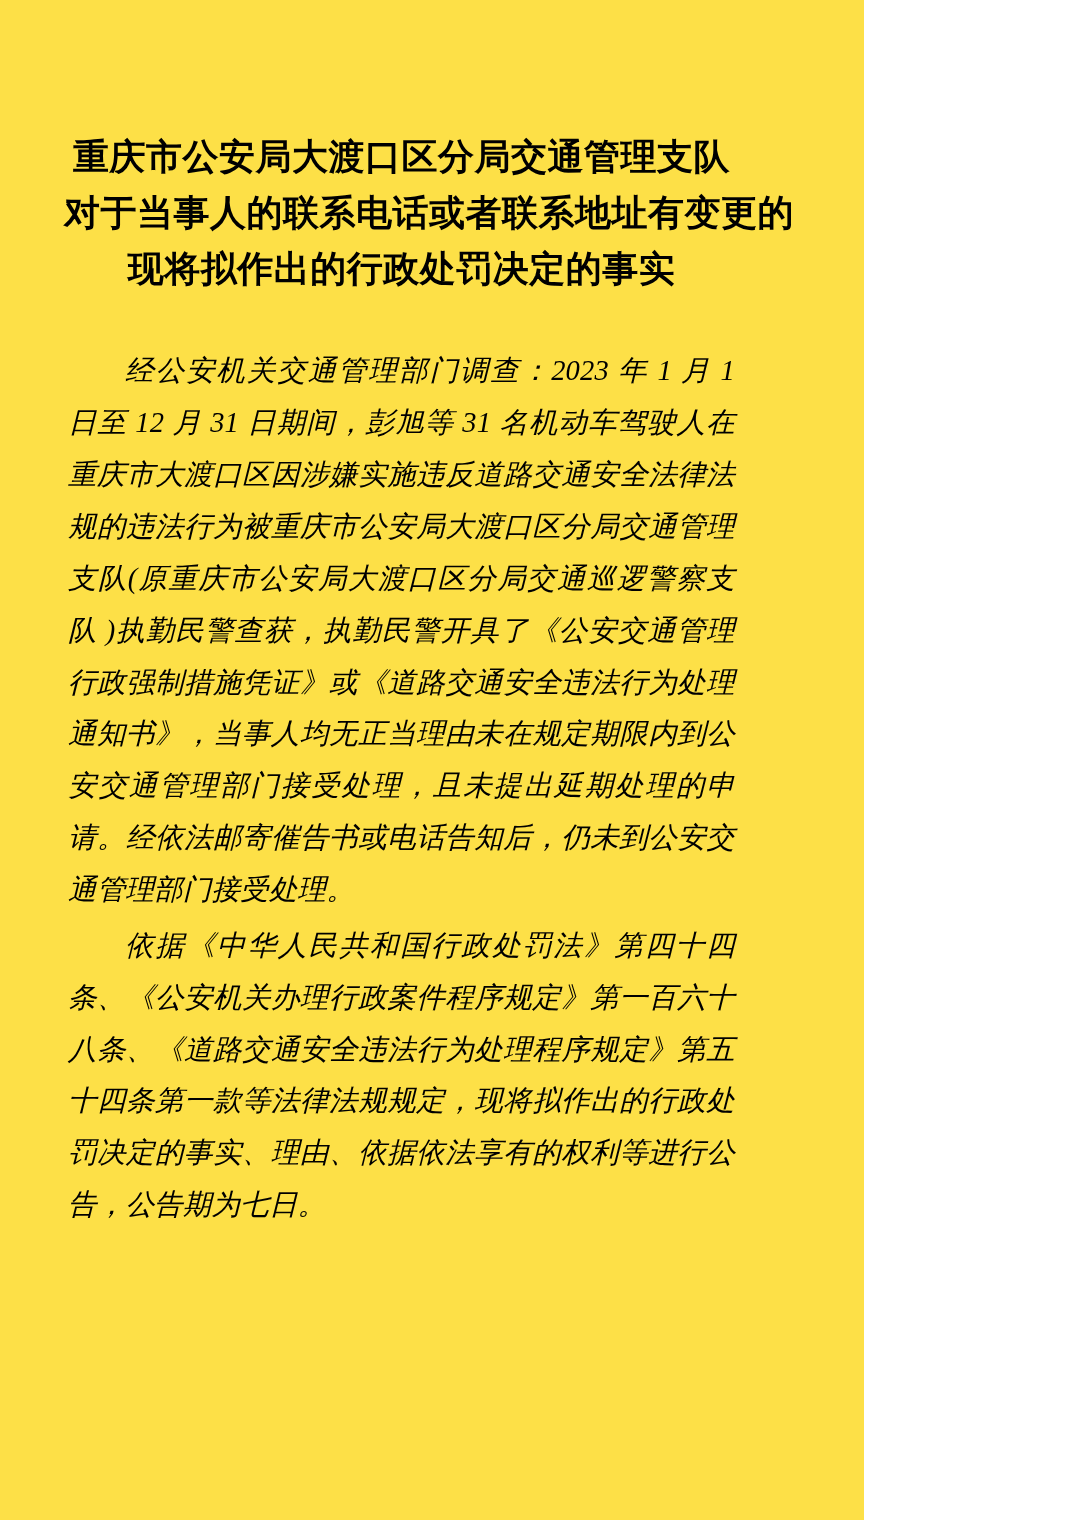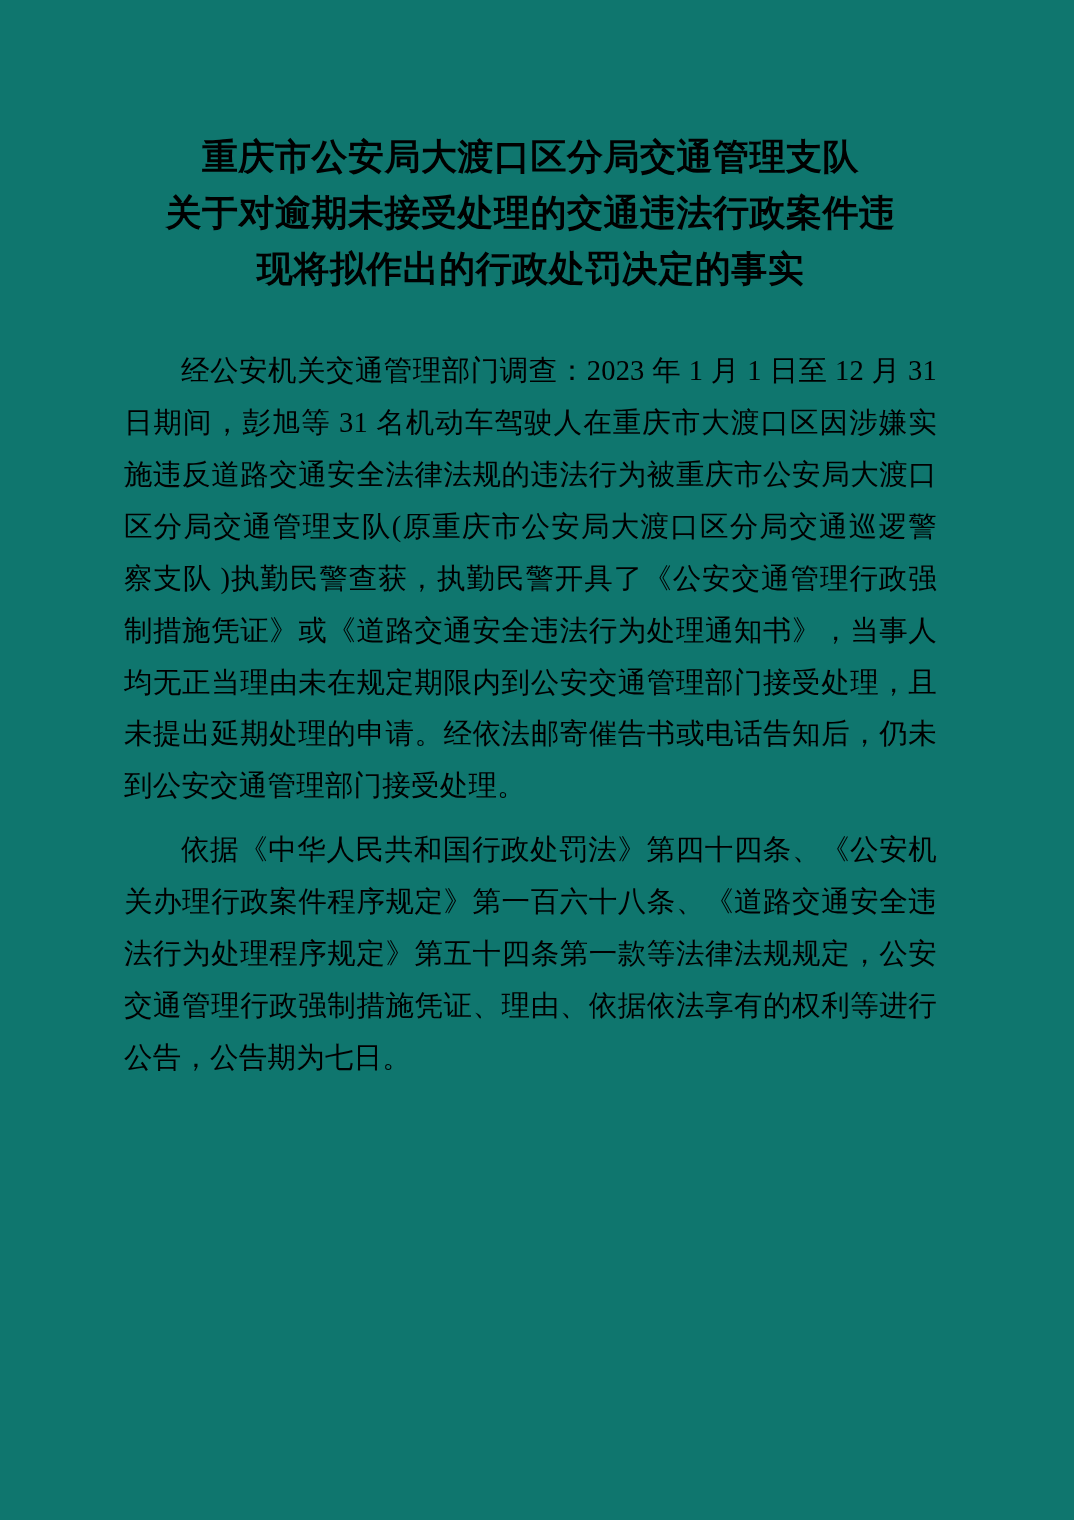--- a/index.html
+++ b/index.html
@@ -6,25 +6,25 @@
     margin: 0;
     padding: 0;
     background: #ffffff;
   }
   body {
     font-family: "Liberation Serif", "DejaVu Serif", serif;
     color: #000000;
   }
   .page {
     position: relative;
-    width: 1074px;
+    width: 864px;
     height: 1520px;
-    background: #0f766e;
+    background: #fde047;
     box-sizing: border-box;
-    padding: 130px 125px 60px 112px;
+    padding: 130px 125px 60px 64px;
     overflow: hidden;
   }
   .doc-title {
     text-align: center;
     font-weight: bold;
     font-size: 36px;
     line-height: 1.55;
     letter-spacing: 0.5px;
     margin: 0 0 48px 0;
     font-family: "Liberation Serif", "DejaVu Serif", serif;
@@ -34,36 +34,37 @@
     white-space: nowrap;
   }
   .body-text {
     font-size: 28.5px;
     line-height: 1.82;
     text-align: justify;
     text-justify: inter-ideograph;
     letter-spacing: 0.2px;
   }
   .body-text p {
-    margin: 12px;
+    margin: 4px;
     text-indent: 2em;
+    font-style: italic;
   }
   .body-text p + p {
     margin-top: 0;
   }
 </style>
 </head>
 <body>
 
 <div class="page">
 
   <h1 class="doc-title">
     <span class="tline">重庆市公安局大渡口区分局交通管理支队</span>
-    <span class="tline">关于对逾期未接受处理的交通违法行政案件违</span>
+    <span class="tline">对于当事人的联系电话或者联系地址有变更的</span>
     <span class="tline">现将拟作出的行政处罚决定的事实</span>
   </h1>
 
   <div class="body-text">
     <p>经公安机关交通管理部门调查：2023 年 1 月 1 日至 12 月 31 日期间，彭旭等 31 名机动车驾驶人在重庆市大渡口区因涉嫌实施违反道路交通安全法律法规的违法行为被重庆市公安局大渡口区分局交通管理支队(原重庆市公安局大渡口区分局交通巡逻警察支队 )执勤民警查获，执勤民警开具了《公安交通管理行政强制措施凭证》或《道路交通安全违法行为处理通知书》，当事人均无正当理由未在规定期限内到公安交通管理部门接受处理，且未提出延期处理的申请。经依法邮寄催告书或电话告知后，仍未到公安交通管理部门接受处理。</p>
-    <p>依据《中华人民共和国行政处罚法》第四十四条、《公安机关办理行政案件程序规定》第一百六十八条、《道路交通安全违法行为处理程序规定》第五十四条第一款等法律法规规定，公安交通管理行政强制措施凭证、理由、依据依法享有的权利等进行公告，公告期为七日。</p>
+    <p>依据《中华人民共和国行政处罚法》第四十四条、《公安机关办理行政案件程序规定》第一百六十八条、《道路交通安全违法行为处理程序规定》第五十四条第一款等法律法规规定，现将拟作出的行政处罚决定的事实、理由、依据依法享有的权利等进行公告，公告期为七日。</p>
   </div>
 
 </div>
 
 </body></html>

